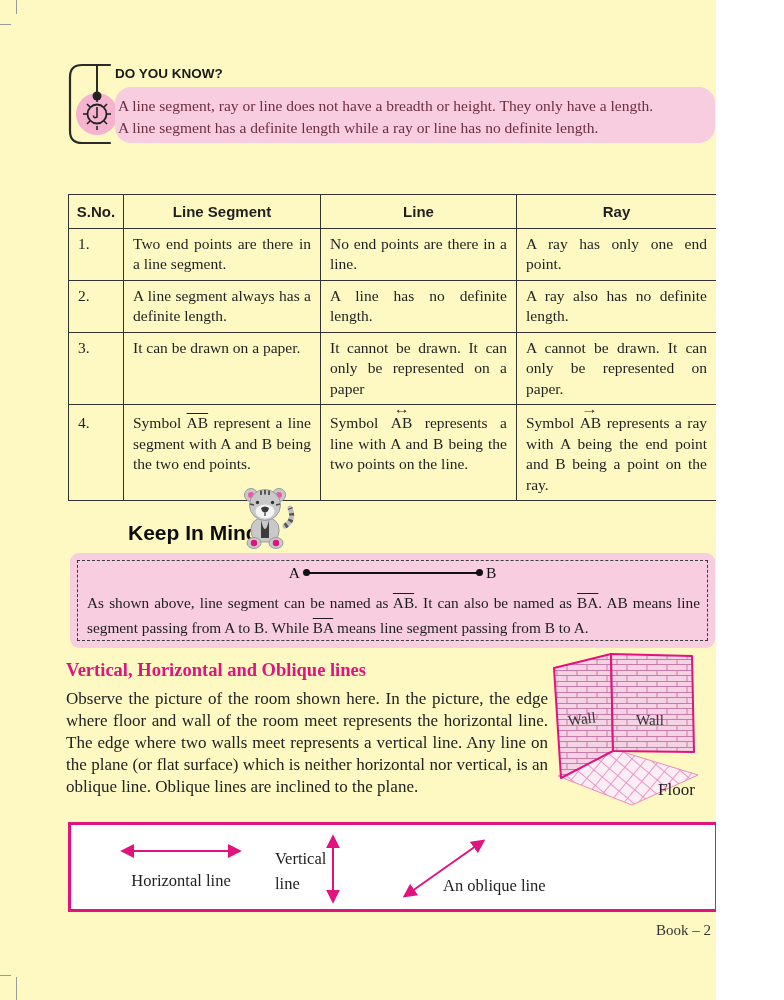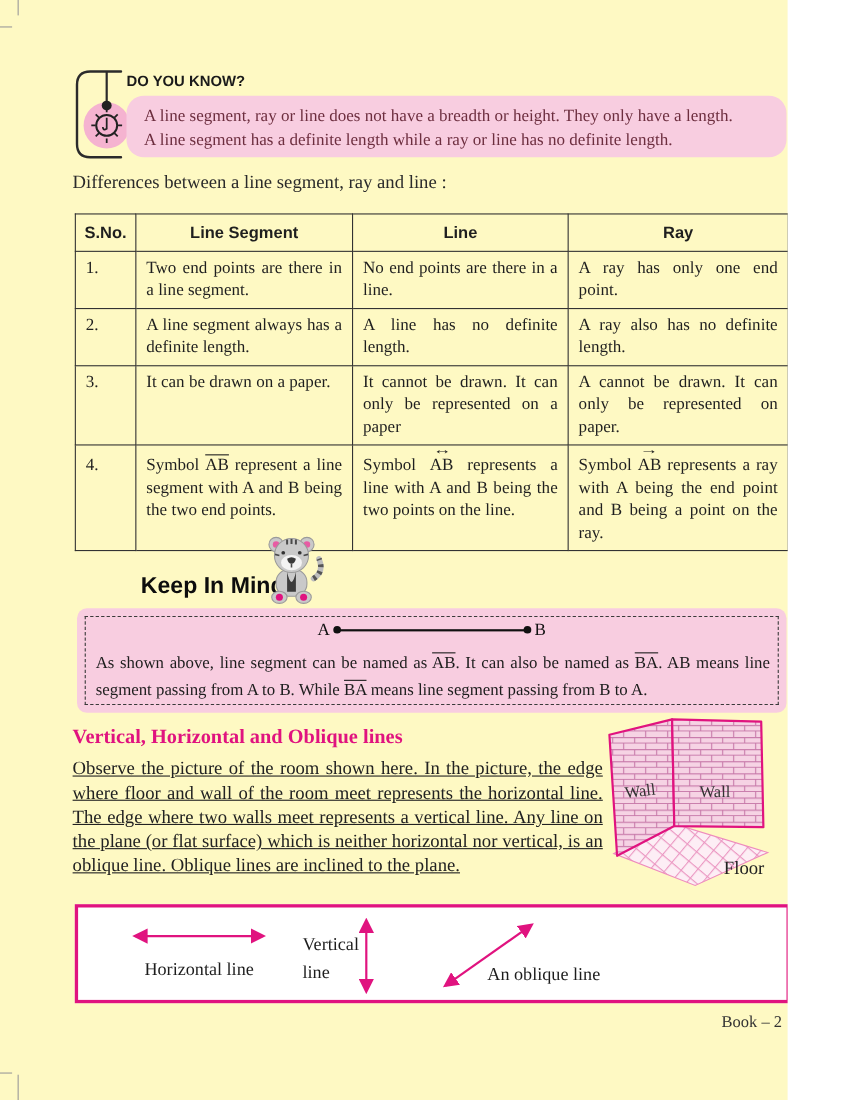--- a/index.html
+++ b/index.html
@@ -9,21 +9,21 @@
     font-family:"Liberation Serif","DejaVu Serif",serif; color:#222; overflow:hidden;
   }
   
   .crop { position:absolute; background:#9a9a9a; }
 
   
   .dyk-icon { position:absolute; left:66px; top:62px; }
   .dyk-title { position:absolute; left:115px; top:66px;
     font-family:"Liberation Sans",sans-serif; font-weight:bold; font-size:13.5px; color:#1a1a1a; }
   .dyk-box { position:absolute; left:115px; top:87px; width:600px; height:56px;
-    background:var(--pink); border-radius:16px; padding:8px 16px;
+    background:var(--pink); border-radius:16px; padding:8px 3px;
     color:var(--maroon); font-size:15.5px; line-height:1.45; }
 
   .intro { position:absolute; left:66px; top:156px; font-size:17px; color:#2b2b2b; }
 
   
   table.diff { position:absolute; left:68px; top:194px; width:648px;
     border-collapse:collapse; font-size:15.5px; color:#1f1f1f; table-layout:fixed; }
   table.diff th, table.diff td { border:1.6px solid #333; }
   table.diff th { font-family:"Liberation Sans",sans-serif; font-weight:bold;
     font-size:15px; height:34px; text-align:center; }
@@ -53,21 +53,21 @@
   .seg-line::before, .seg-line::after { content:""; position:absolute; top:-2.6px;
     width:7px; height:7px; border-radius:50%; background:#111; }
   .seg-line::before { left:-2px; } .seg-line::after { right:-2px; }
   .kim-text { position:absolute; left:17px; right:15px; top:38px;
     font-size:15.3px; line-height:1.62; color:#1d1d1d; text-align:justify; }
 
   
   .sec-heading { position:absolute; left:66px; top:660px; font-weight:bold;
     font-size:18.5px; color:var(--magenta); }
   .sec-par { position:absolute; left:66px; top:688px; width:482px; font-size:17px;
-    line-height:1.30; text-align:justify; color:#222;text-decoration:underline; }
+    line-height:1.30; text-align:justify; color:#222; }
   .room { position:absolute; left:552px; top:648px; }
 
   
   .lines-box { position:absolute; left:68px; top:822px; width:650px; height:90px;
     border:3px solid var(--magenta); background:#fff; }
   .lines-box .lbl { position:absolute; font-size:16.5px; color:#1d1d1d; }
   .lbl-h { left:35px; top:46px; width:150px; text-align:center; }
   .lbl-v { left:204px; top:22px; width:64px; line-height:1.5; }
   .lbl-o { left:372px; top:51px; }
   .arrow-svg { position:absolute; left:0; top:0; }
@@ -112,21 +112,20 @@
           <line x1="38" y1="45" x2="41" y2="42"></line>
       </g>
     </svg>
   </div>
   <div class="dyk-title">DO YOU KNOW?</div>
   <div class="dyk-box">
     <div>A line segment, ray or line does not have a breadth or height. They only have a length.</div>
     <div>A line segment has a definite length while a ray or line has no definite length.</div>
   </div>
 
-  <div class="intro">Differences between a line segment, ray and line :</div>
 
   <table class="diff">
     <colgroup>
         <col style="width:55px">
         <col style="width:197px">
         <col style="width:196px">
         <col style="width:200px">
       </colgroup>
     <tbody>
         <tr>

